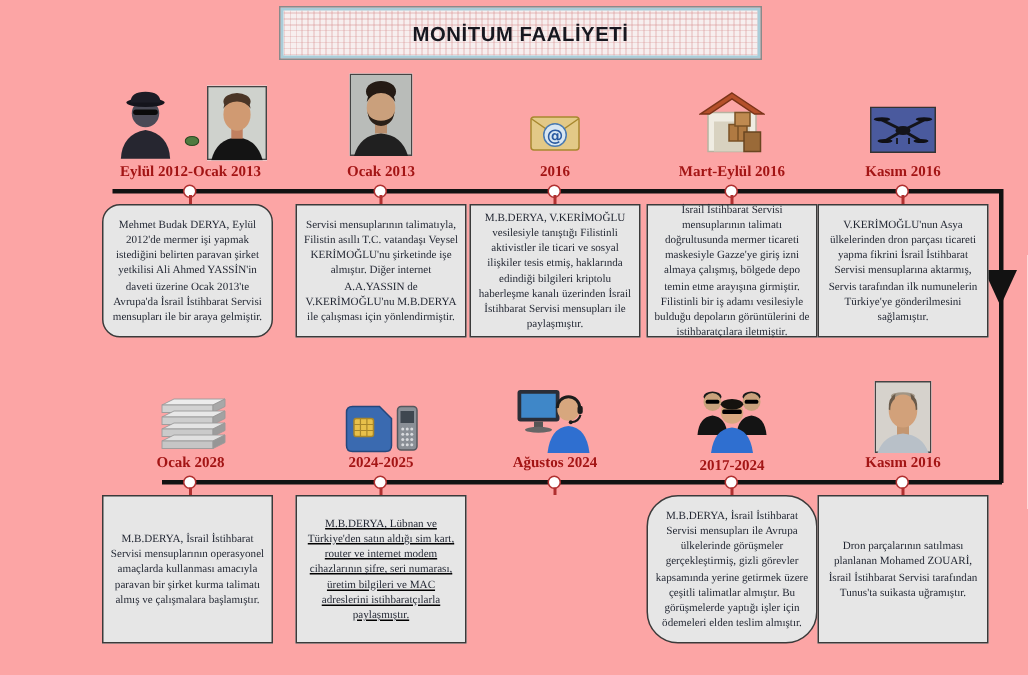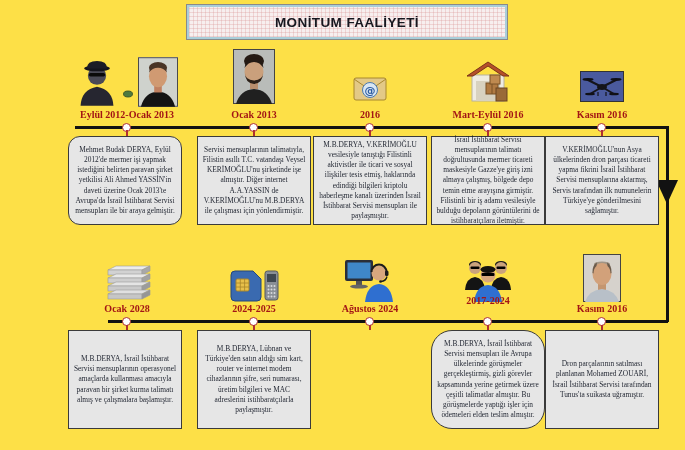--- a/index.html
+++ b/index.html
@@ -1,16 +1,16 @@
 <!DOCTYPE html>
 <html><head>
 <meta charset="utf-8">
 <style>
   html,body{margin:0;padding:0;background:#fff;}
-  #canvas{position:relative;width:685px;height:450px;background:#fde047;overflow:hidden;
+  #canvas{position:relative;width:685px;height:450px;background:#fca5a5;overflow:hidden;
           font-family:"Liberation Serif",serif;}
   
   .title-box{position:absolute;left:187px;top:5px;width:316px;height:30px;
     border:2px solid #a9cdd9;outline:1px solid #8a8a8a;
     background:
       repeating-linear-gradient(0deg, rgba(214,140,140,.28) 0 1px, transparent 1px 4px),
       repeating-linear-gradient(90deg, rgba(214,140,140,.28) 0 1px, transparent 1px 4px),
       #f7efef;
     display:flex;align-items:center;justify-content:center;}
   .title-text{font-family:"Liberation Sans",sans-serif;font-weight:bold;font-size:13.5px;
@@ -253,27 +253,27 @@
       <path d="M2 48 Q6 36 19 35 Q32 36 36 48 Z" fill="#b8c0c8"></path>
       <ellipse cx="19" cy="20" rx="9.5" ry="11" fill="#d2a17a"></ellipse>
       <path d="M9.5 19 q-0.5 -8 4.5 -10.5 l-0.5 3.5 q-3 2.5 -3 7.5 Z" fill="#6a5a4a"></path>
       <path d="M28.5 19 q0.5 -8 -4.5 -10.5 l0.5 3.5 q3 2.5 3 7.5 Z" fill="#6a5a4a"></path>
     </svg>
   </div>
 
   <div class="date" style="left:61px;top:303px;">Ocak 2028</div>
   <div class="date" style="left:188px;top:303px;">2024-2025</div>
   <div class="date" style="left:304px;top:303px;">Ağustos 2024</div>
-  <div class="date" style="left:422px;top:295px;">2017-2024</div>
+  <div class="date" style="left:422px;top:305px;">2017-2024</div>
   <div class="date" style="left:536px;top:303px;">Kasım 2016</div>
 
   <div class="box bottom-row" style="left:68px;">
     <div class="box-text">M.B.DERYA, İsrail İstihbarat Servisi mensuplarının operasyonel amaçlarda kullanması amacıyla paravan bir şirket kurma talimatı almış ve çalışmalara başlamıştır.</div>
   </div>
-  <div class="box bottom-row" style="left:197px;">
+  <div class="box bottom-row" style="left:197px;text-decoration:underline;">
     <div class="box-text">M.B.DERYA, Lübnan ve Türkiye'den satın aldığı sim kart, router ve internet modem cihazlarının şifre, seri numarası, üretim bilgileri ve MAC adreslerini istihbaratçılarla paylaşmıştır.</div>
   </div>
   <div class="box bottom-row" style="left:431px;border-radius:21px;">
     <div class="box-text">M.B.DERYA, İsrail İstihbarat Servisi mensupları ile Avrupa ülkelerinde görüşmeler gerçekleştirmiş, gizli görevler kapsamında yerine getirmek üzere çeşitli talimatlar almıştır. Bu görüşmelerde yaptığı işler için ödemeleri elden teslim almıştır.</div>
   </div>
   <div class="box bottom-row" style="left:545px;">
     <div class="box-text">Dron parçalarının satılması planlanan Mohamed ZOUARİ, İsrail İstihbarat Servisi tarafından Tunus'ta suikasta uğramıştır.</div>
   </div>
 
 </div>

